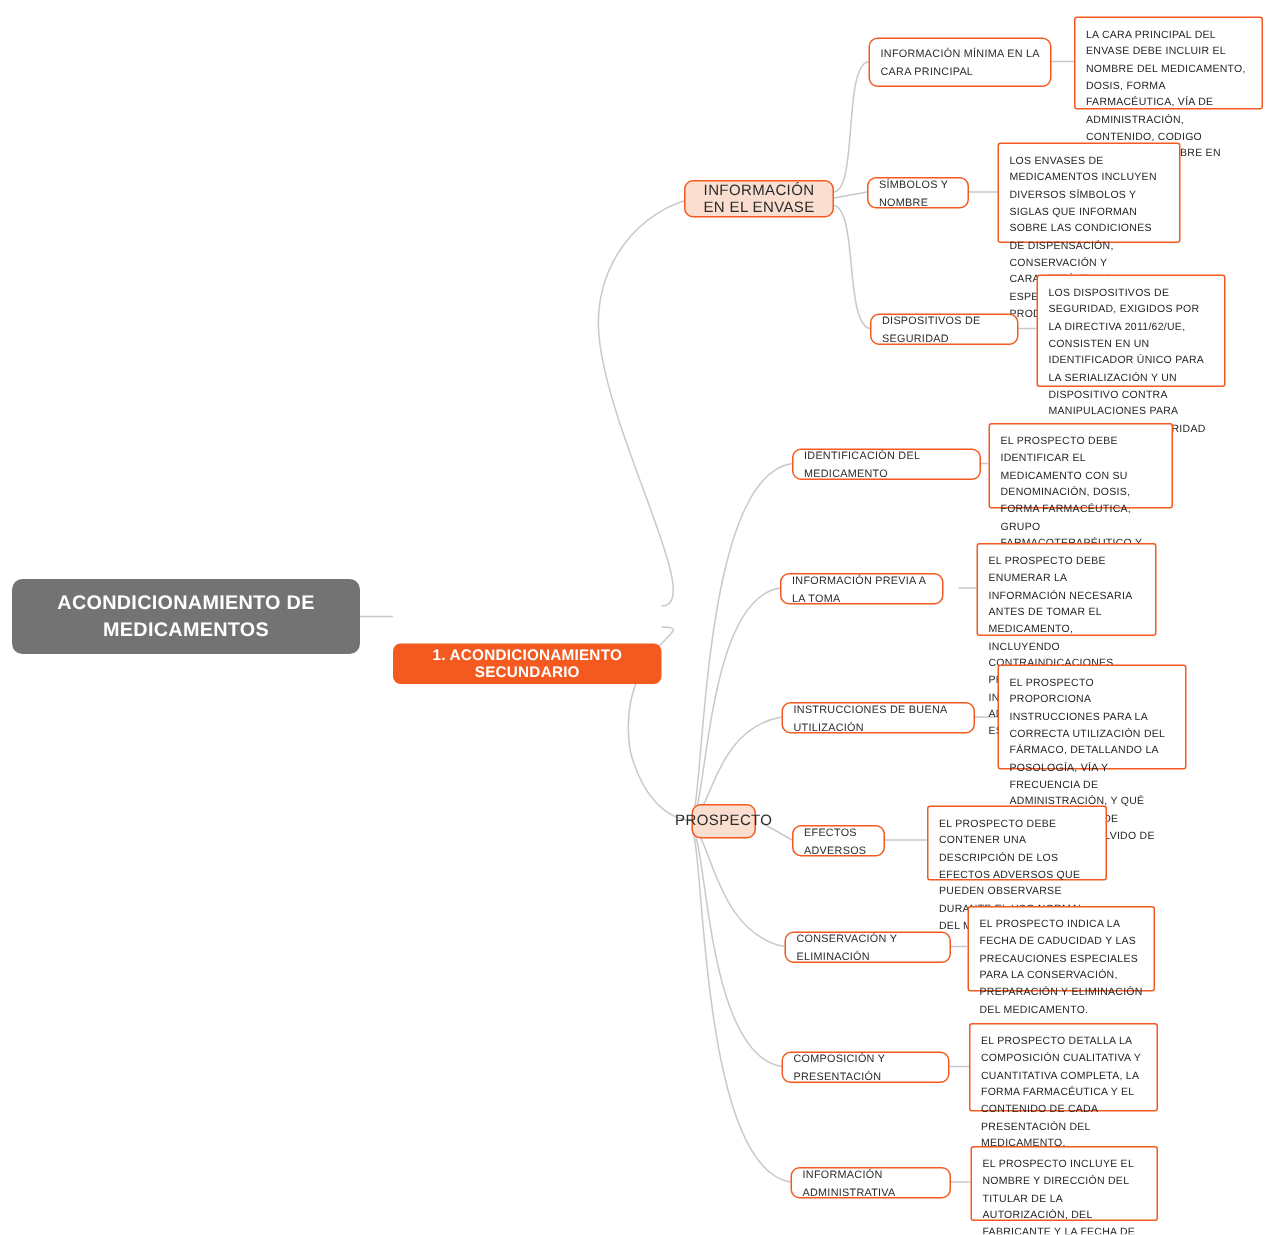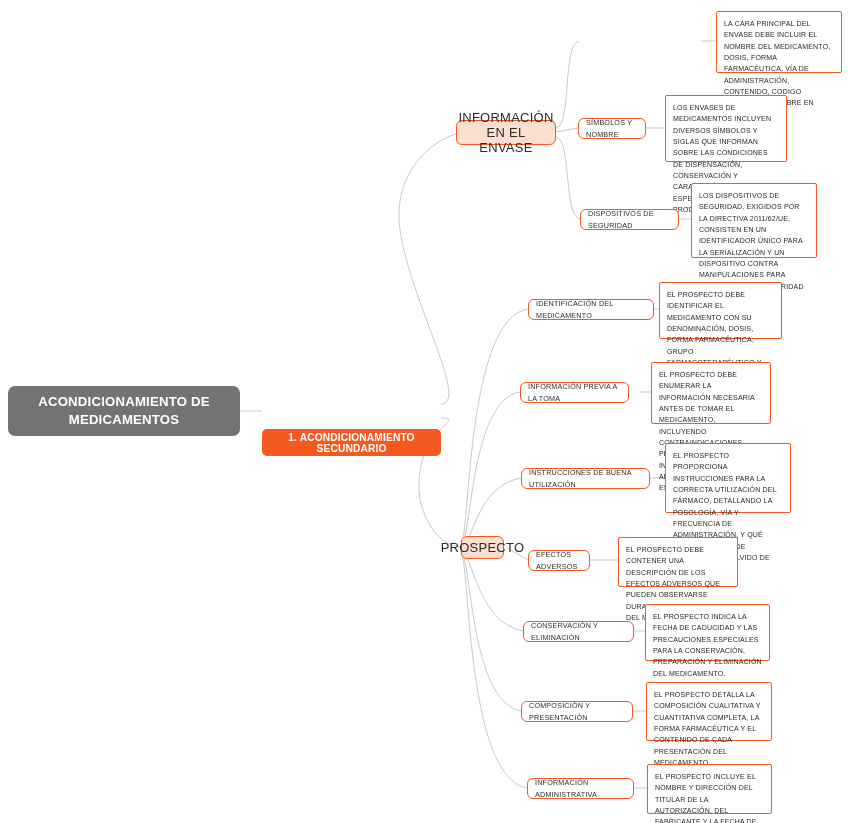--- a/index.html
+++ b/index.html
@@ -52,21 +52,21 @@
     text-align: center;
     padding: 5px 9px;
     margin-top: 32px;
   }
   
   .branch-node {
     background: #fadfd0;
     border: 1.4px solid #f4591f;
     border-radius: 6px;
     color: #2b2b2b;
-    font-size: 13px;
+    font-size: 10px;
     letter-spacing: 0.25px;
     justify-content: center;
     text-align: center;
     padding: 4px 7px;
   }
   
   .leaf-node {
     background: #ffffff;
     border: 1.4px solid #f4591f;
     border-radius: 6px;
@@ -139,20 +139,23 @@
   </div>
 
   <div class="node branch-node" style="left:456px; top:120px; width:100px; height:25px;">
     <span>INFORMACIÓN EN EL ENVASE</span>
   </div>
 
   <div class="node branch-node" style="left:461px; top:536px; width:43px; height:23px;">
     <span>PROSPECTO</span>
   </div>
 
+  <div class="node leaf-node" style="left:579px; top:25px; width:122px; height:33px;">
+    <span>INFORMACIÓN MÍNIMA EN LA CARA PRINCIPAL</span>
+  </div>
   <div class="desc-box" style="left:716px; top:11px; width:126px; height:62px;">
     <span>LA CARA PRINCIPAL DEL ENVASE DEBE INCLUIR EL NOMBRE DEL MEDICAMENTO, DOSIS, FORMA FARMACÉUTICA, VÍA DE ADMINISTRACIÓN, CONTENIDO, CODIGO NACIONAL Y NOMBRE EN BRAILLE.</span>
   </div>
 
   <div class="node leaf-node" style="left:578px; top:118px; width:68px; height:21px;">
     <span>SÍMBOLOS Y NOMBRE</span>
   </div>
   <div class="desc-box" style="left:665px; top:95px; width:122px; height:67px;">
     <span>LOS ENVASES DE MEDICAMENTOS INCLUYEN DIVERSOS SÍMBOLOS Y SIGLAS QUE INFORMAN SOBRE LAS CONDICIONES DE DISPENSACIÓN, CONSERVACIÓN Y CARACTERÍSTICAS ESPECIALES DEL PRODUCTO.</span>
   </div>

